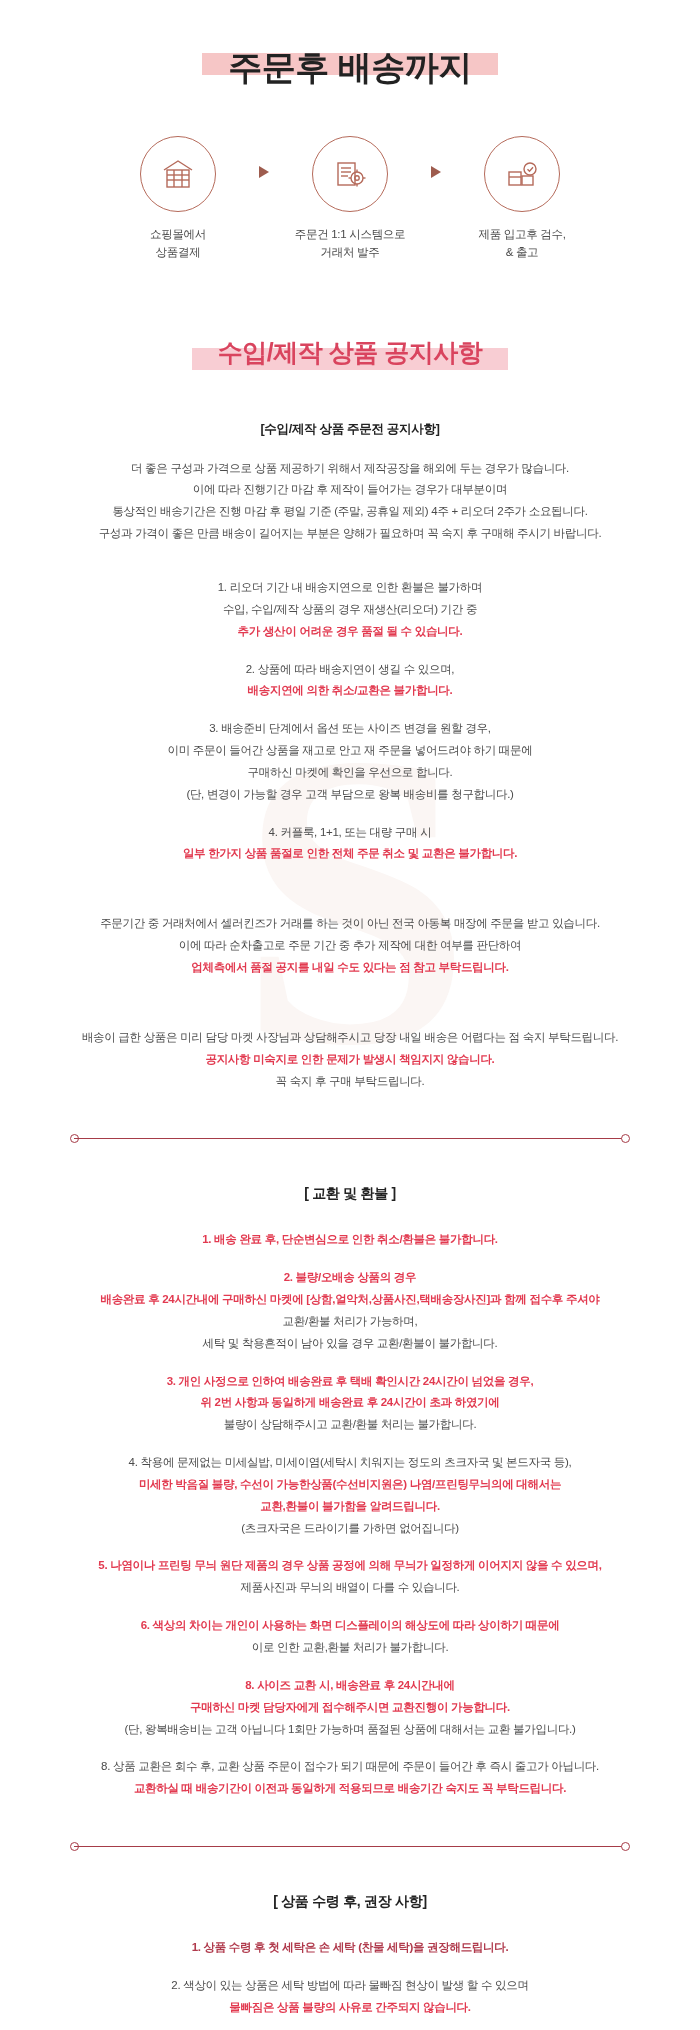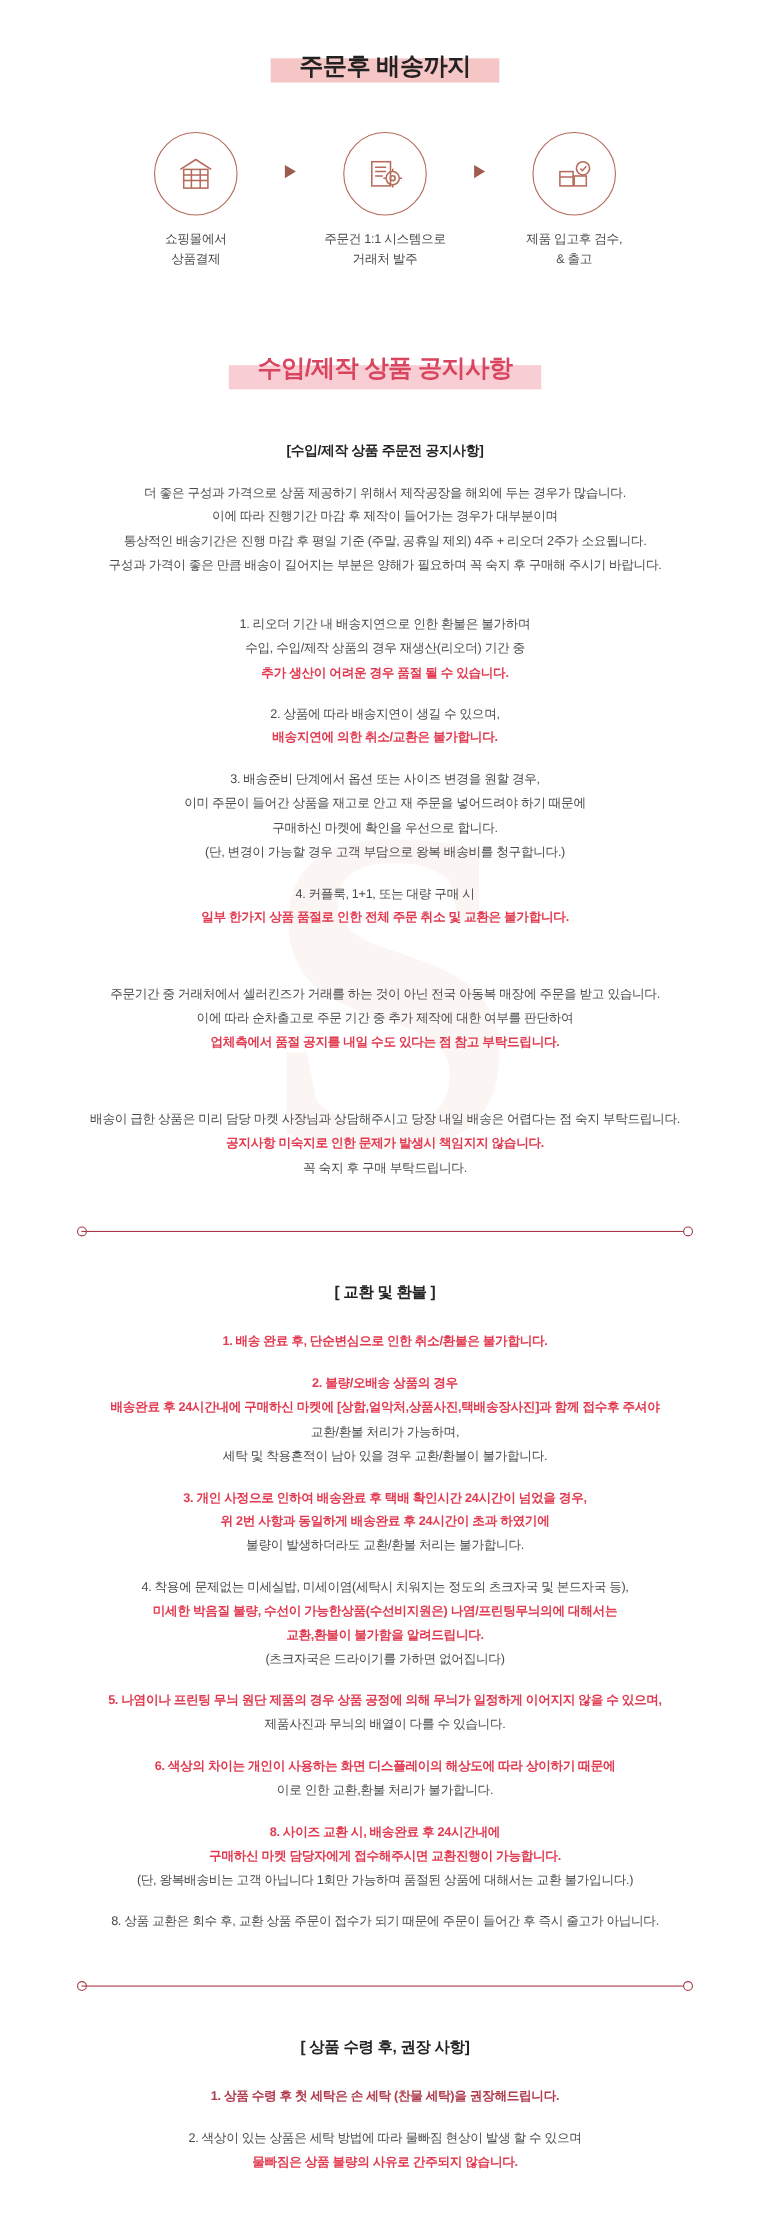--- a/index.html
+++ b/index.html
@@ -42,21 +42,21 @@
 
   
   .sec1 {
     padding-top: 40px;
     text-align: center;
   }
   .title-ribbon {
     display: inline-block;
     position: relative;
     padding: 5px 26px 7px;
-    font-size: 22px;
+    font-size: 34px;
     font-weight: 700;
     color: #222222;
     letter-spacing: -0.5px;
   }
   .title-ribbon .hl {
     position: absolute;
     left: 0;
     right: 0;
     top: 13px;
     height: 22px;
@@ -108,21 +108,21 @@
 
   
   .main-head {
     margin-top: 70px;
     text-align: center;
   }
   .main-head .inner {
     display: inline-block;
     position: relative;
     padding: 4px 26px 8px;
-    font-size: 22px;
+    font-size: 25px;
     font-weight: 700;
     color: #d9445e;
     letter-spacing: -0.5px;
   }
   .main-head .hl {
     position: absolute;
     left: 0; right: 0;
     top: 16px;
     height: 22px;
     background: #f8cdd3;
@@ -345,21 +345,21 @@
       <div class="item">
         <p class="line red">2. 불량/오배송 상품의 경우</p>
         <p class="line red">배송완료 후 24시간내에 구매하신 마켓에 [상함,얼악처,상품사진,택배송장사진]과 함께 접수후 주셔야</p>
         <p class="line">교환/환불 처리가 가능하며,</p>
         <p class="line">세탁 및 착용흔적이 남아 있을 경우 교환/환불이 불가합니다.</p>
       </div>
 
       <div class="item">
         <p class="line red">3. 개인 사정으로 인하여 배송완료 후 택배 확인시간 24시간이 넘었을 경우,</p>
         <p class="line red">위 2번 사항과 동일하게 배송완료 후 24시간이 초과 하였기에</p>
-        <p class="line">불량이 발생하더라도 교환/환불 처리는 불가합니다.</p>
+        <p class="line">불량이 상담해주시고 교환/환불 처리는 불가합니다.</p>
       </div>
 
       <div class="item">
         <p class="line">4. 착용에 문제없는 미세실밥, 미세이염(세탁시 치워지는 정도의 츠크자국 및 본드자국 등),</p>
         <p class="line red">미세한 박음질 불량, 수선이 가능한상품(수선비지원은) 나염/프린팅무늬의에 대해서는</p>
         <p class="line red">교환,환불이 불가함을 알려드립니다.</p>
         <p class="line">(츠크자국은 드라이기를 가하면 없어집니다)</p>
       </div>
 
       <div class="item">
@@ -373,20 +373,21 @@
       </div>
 
       <div class="item">
         <p class="line red">8. 사이즈 교환 시, 배송완료 후 24시간내에</p>
         <p class="line red">구매하신 마켓 담당자에게 접수해주시면 교환진행이 가능합니다.</p>
         <p class="line">(단, 왕복배송비는 고객 아닙니다 1회만 가능하며 품절된 상품에 대해서는 교환 불가입니다.)</p>
       </div>
 
       <div class="item">
         <p class="line">8. 상품 교환은 회수 후, 교환 상품 주문이 접수가 되기 때문에 주문이 들어간 후 즉시 줄고가 아닙니다.</p>
+        <p class="line red">교환하실 때 배송기간이 이전과 동일하게 적용되므로 배송기간 숙지도 꼭 부탁드립니다.</p>
       </div>
     </div>
 
     <div class="divider">
       <span class="dot l"></span>
       <span class="bar"></span>
       <span class="dot r"></span>
     </div>
 
     <div class="block">

